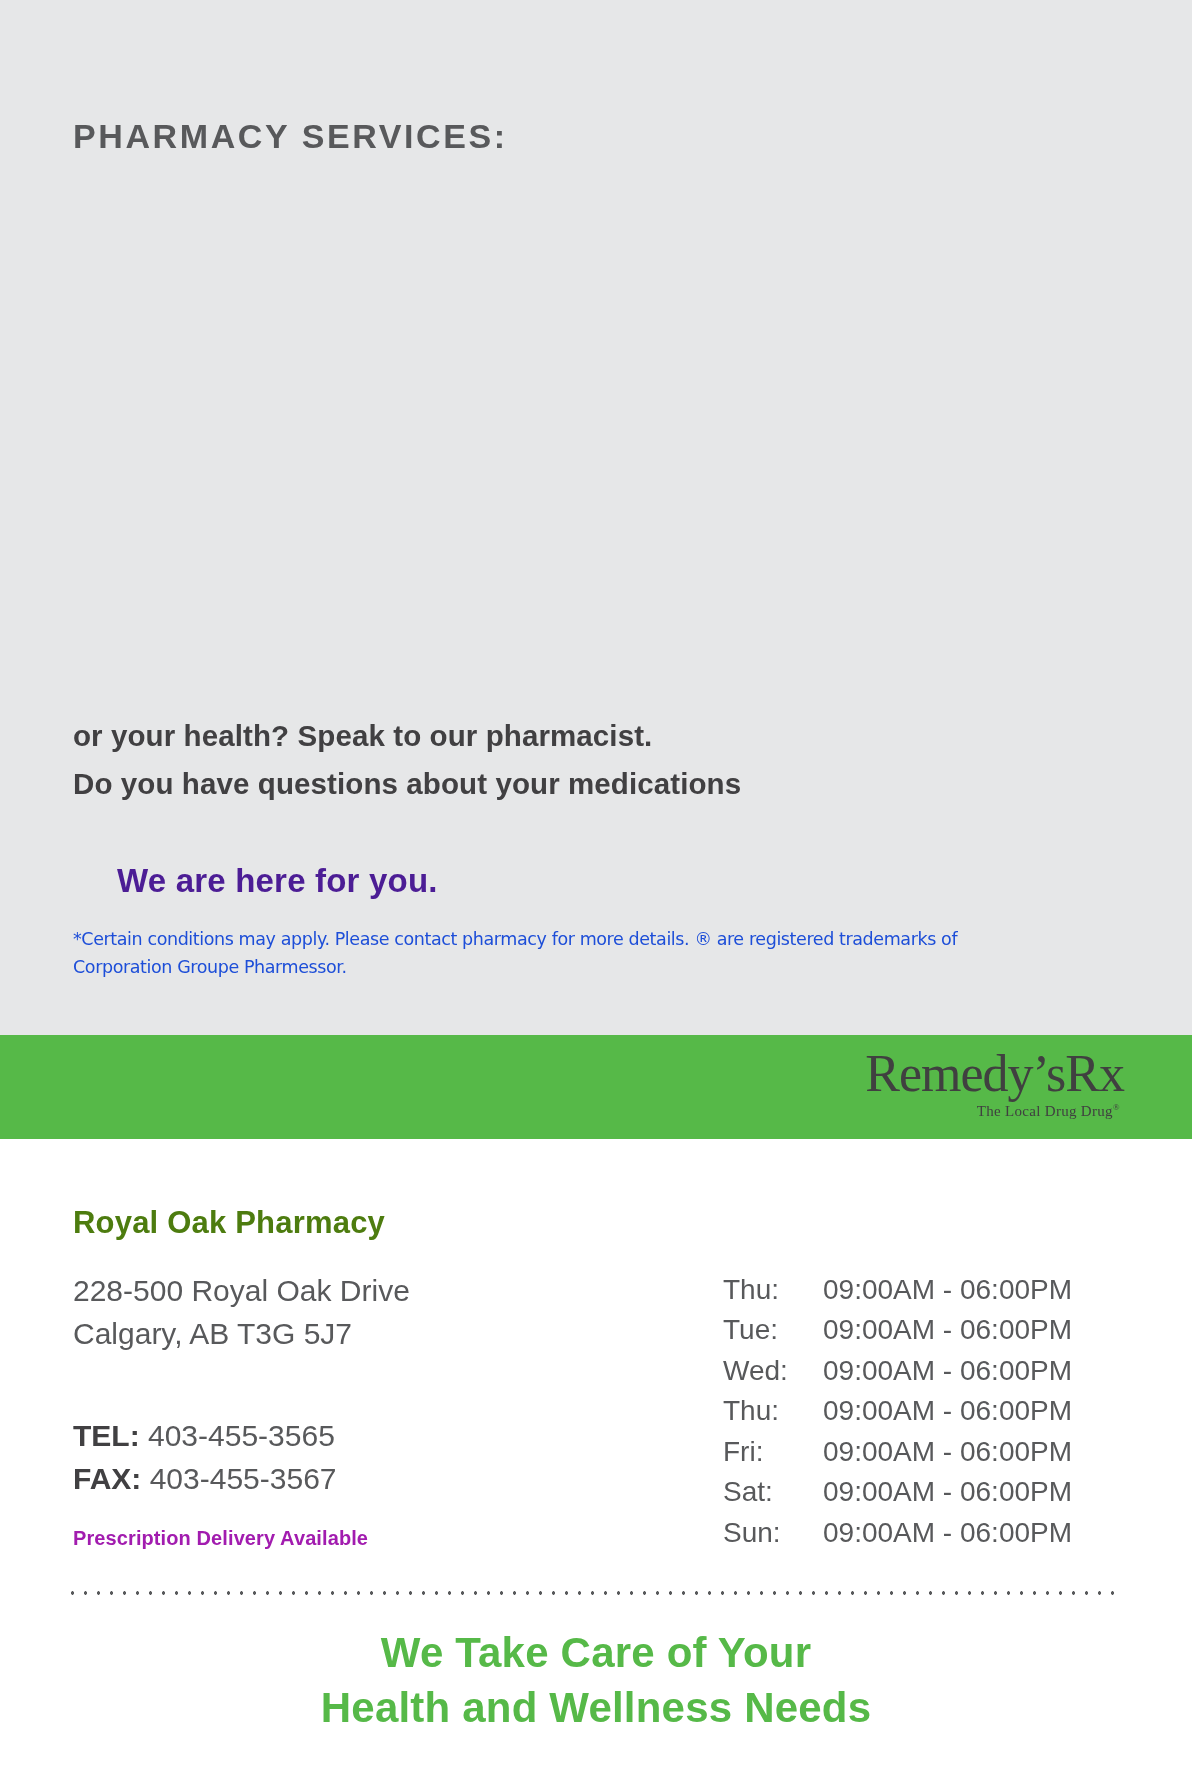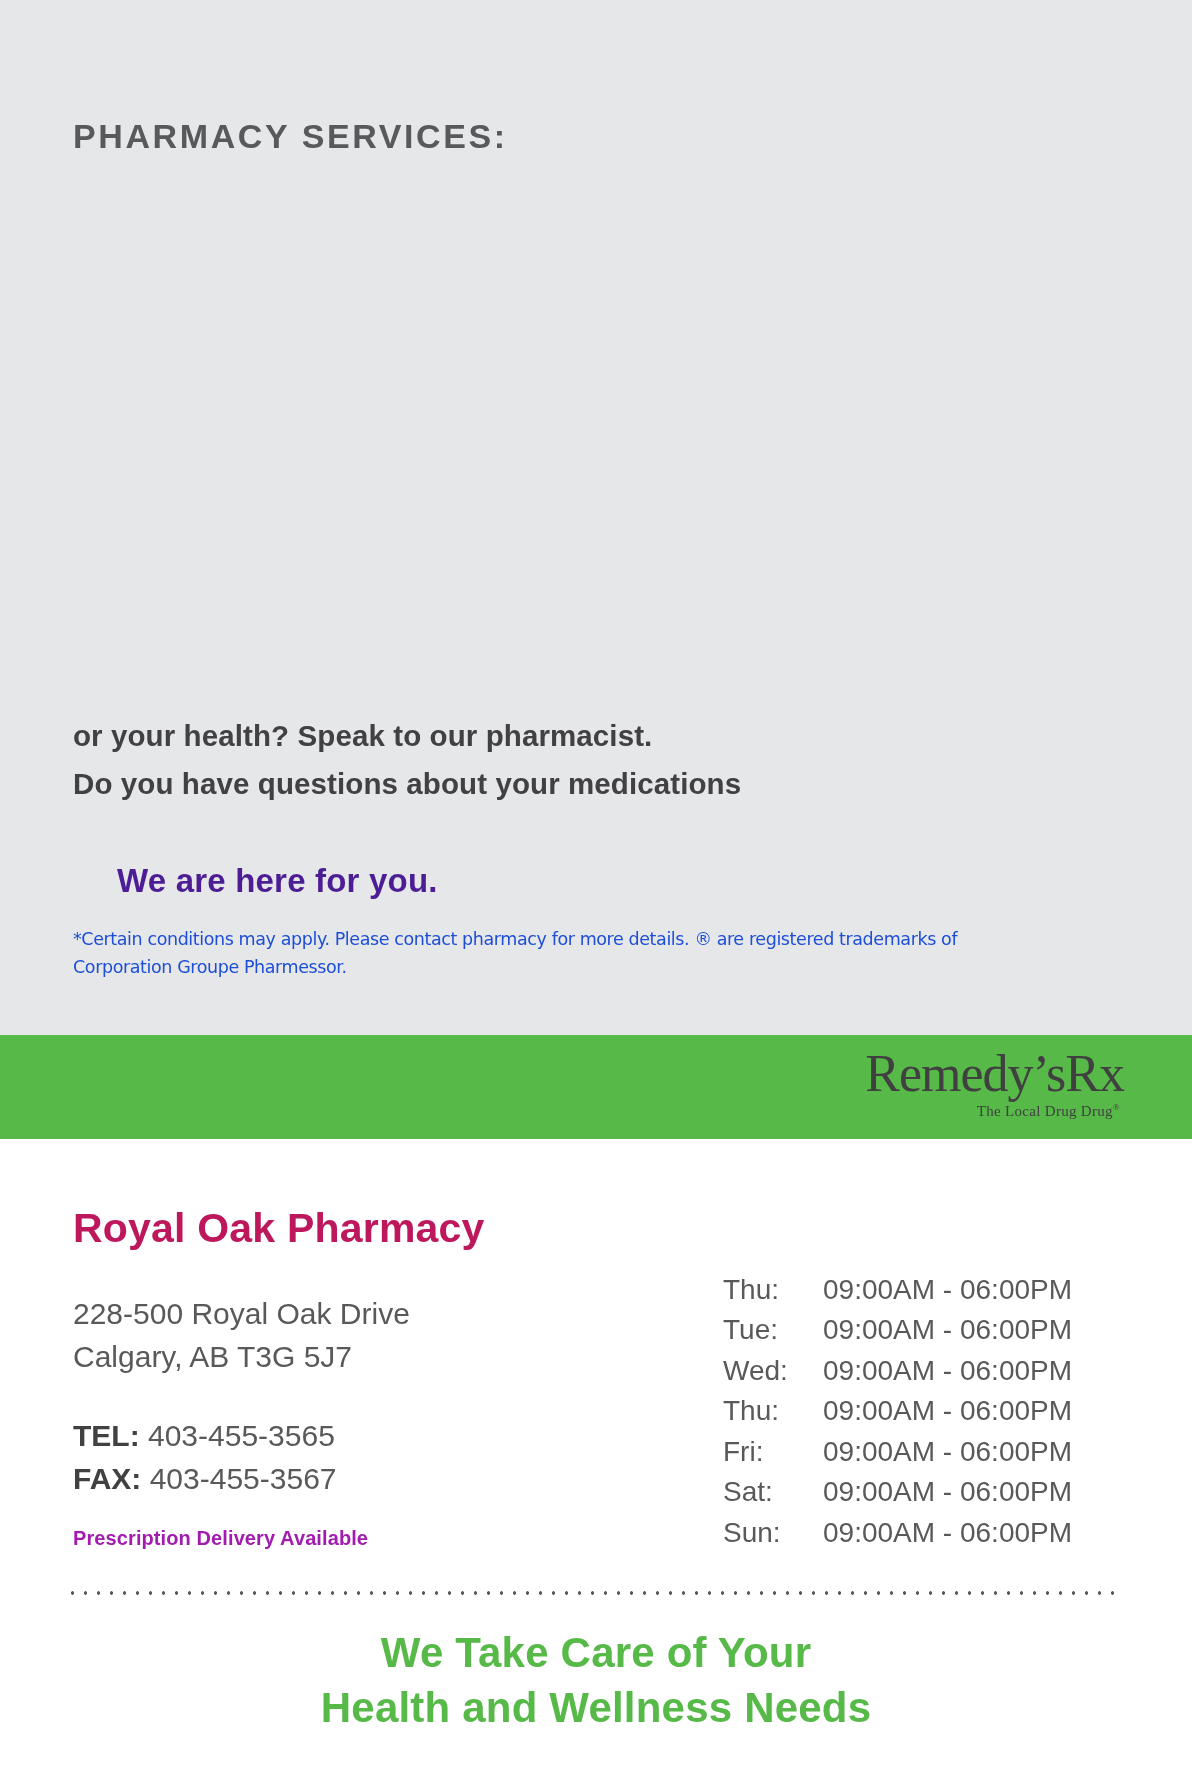--- a/index.html
+++ b/index.html
@@ -109,33 +109,32 @@
   .logo-sub .reg {
     font-size: 9px;
     vertical-align: super;
   }
 
   
   .store-name {
     position: absolute;
     left: 73px;
     top: 1205px;
-    font-size: 41px;
-    font-weight: bold;
-    color: #be185d;
+    font-size: 31px;
+    font-weight: bold;
+    color: #4d7c0f;
     letter-spacing: 0.2px;
   }
   .address-block {
     position: absolute;
     left: 73px;
     top: 1270px;
     font-size: 30px;
     color: #58595b;
     line-height: 1.42;
-    margin-top: 23px;
   }
   .contact-block {
     position: absolute;
     left: 73px;
     top: 1415px;
     font-size: 30px;
     color: #58595b;
     line-height: 1.42;
   }
   .contact-block b {

